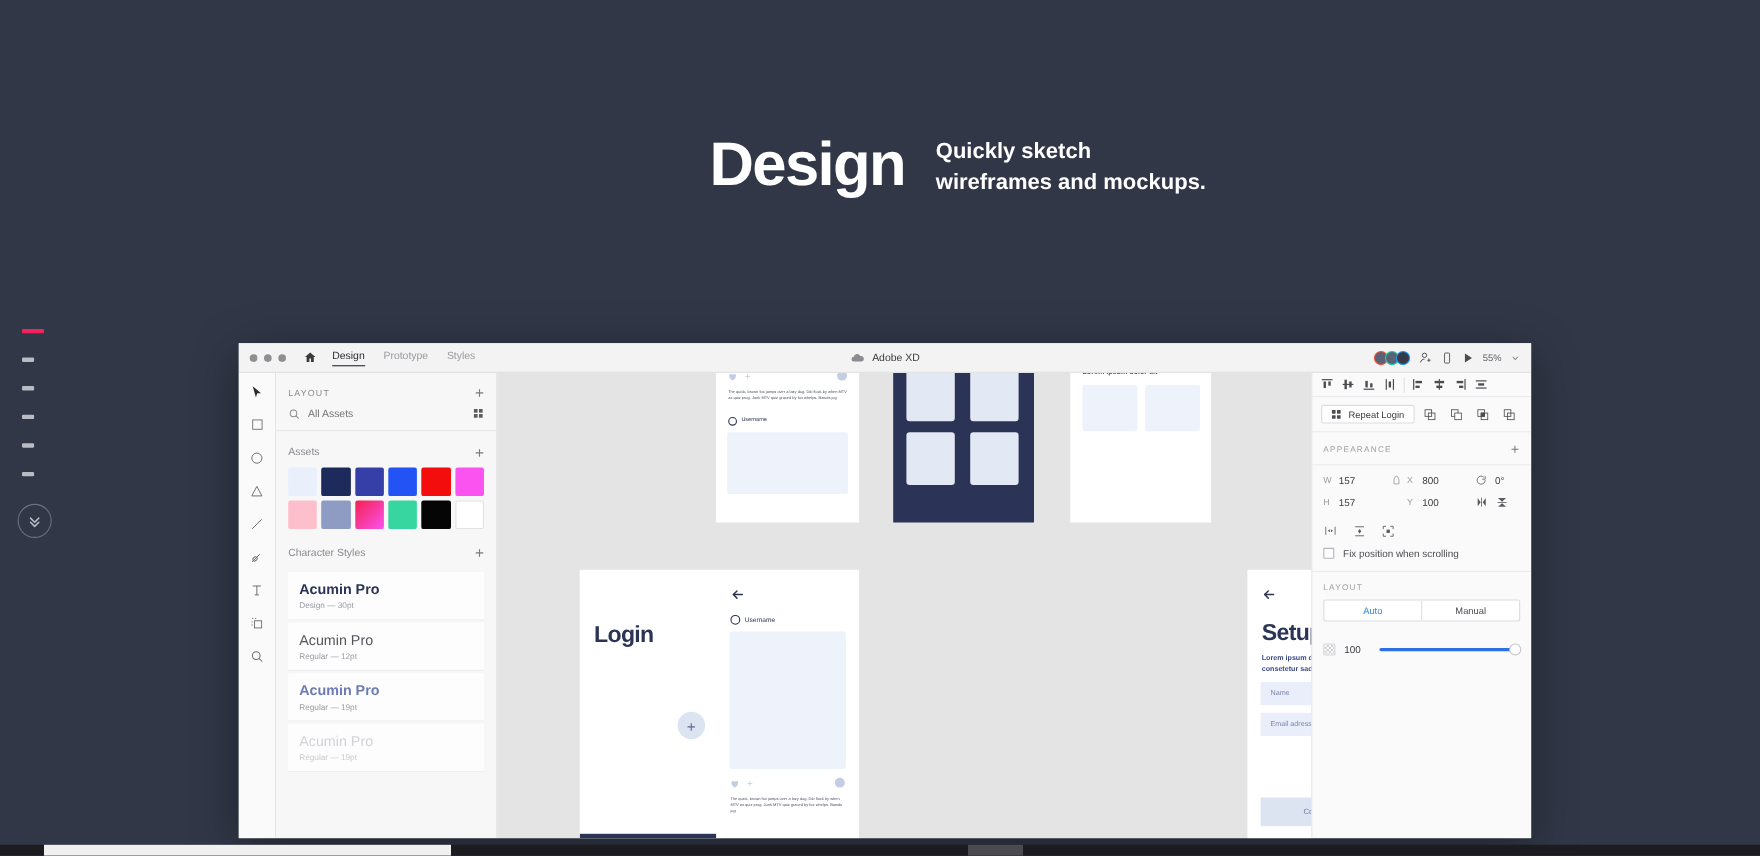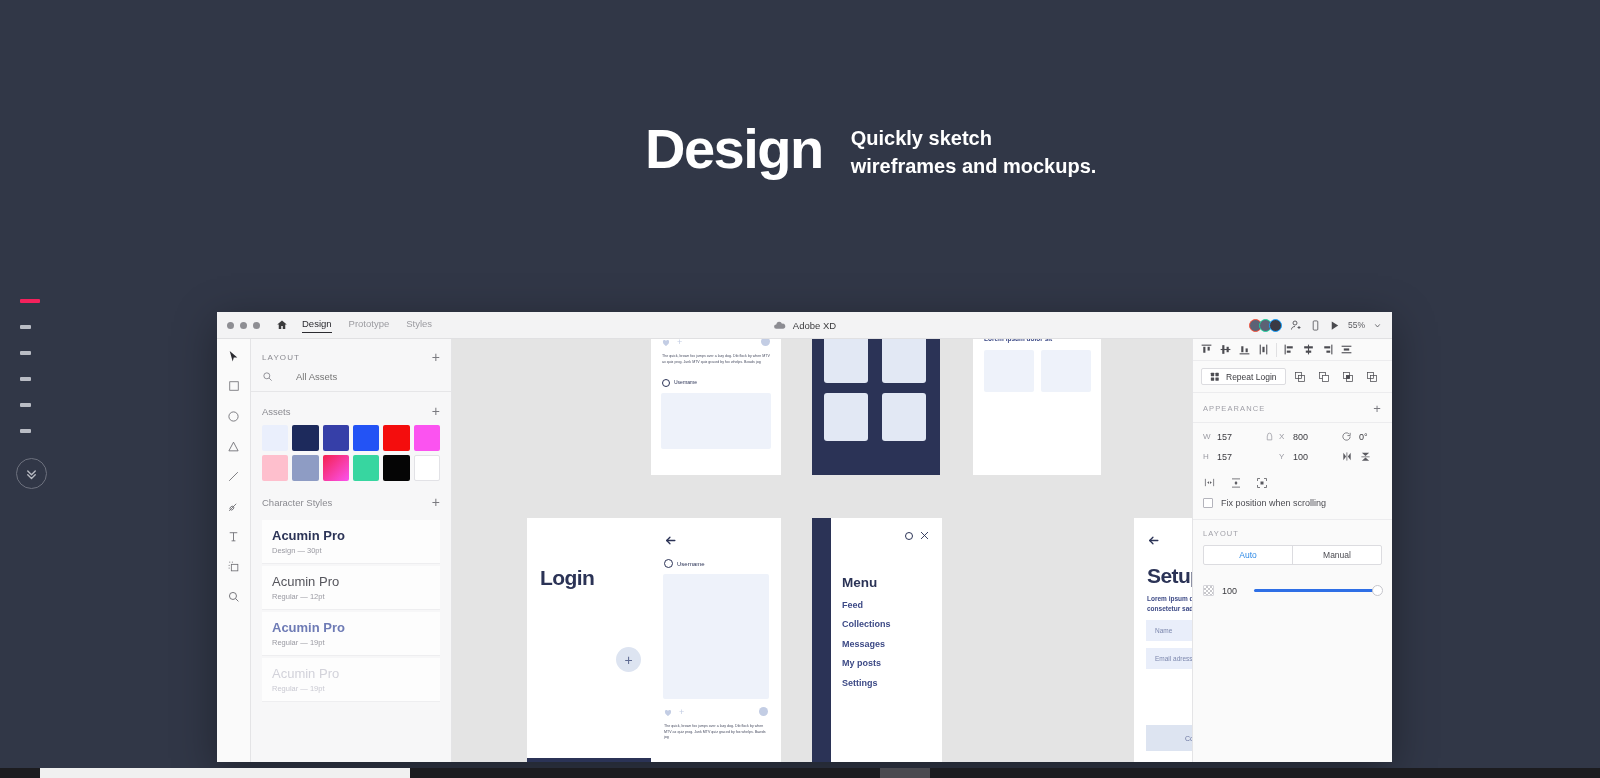--- a/index.html
+++ b/index.html
@@ -79,21 +79,21 @@
   }
   .tool { width: 18px; height: 18px; display: flex; align-items: center; justify-content: center; color: #6b6b70; }
   .tool.active { color: #2b2b30; }
 
   
   .assets { width: 201px; background: #f7f7f8; border-right: 1px solid #e4e4e6; overflow: hidden; }
   .as-head { display: flex; align-items: center; padding: 11px 11px 7px 11px; }
   .as-head-t { font-size: 8px; letter-spacing: 1.1px; color: #8a8a90; flex: 1; }
   .plus { font-size: 14px; color: #7a7a80; line-height: 1; cursor: default; }
   .as-search {
-    display: flex; align-items: flex-start; gap: 23px; padding: 0 11px 9px 11px;
+    display: flex; align-items: flex-start; gap: 7px; padding: 0 11px 9px 11px;
     border-bottom: 1px solid #e6e6e8;
   }
   .as-search input {
     border: 0; background: transparent; font-size: 9.5px; color: #6f6f76;
     font-family: "Liberation Sans", sans-serif; flex: 1; outline: none;
   }
   .sec-head { display: flex; align-items: center; padding: 12px 11px 7px 11px; }
   .sec-head-t { flex: 1; font-size: 9.5px; color: #8a8a90; }
   .swatches { padding: 0 11px; display: grid; grid-template-columns: repeat(6, 1fr); gap: 4px; }
   .sw { height: 26px; border-radius: 2px; }
@@ -454,36 +454,20 @@
             <svg width="8" height="8" viewBox="0 0 24 24" fill="currentColor">
                 <path d="M12 21s-9-5.7-9-11.4A4.6 4.6 0 0 1 12 6a4.6 4.6 0 0 1 9 3.6C21 15.3 12 21 12 21z"></path>
               </svg>
             </span>
           <span style="color:#c3cde4;font-size:9px;line-height:1;">+</span>
         </div>
         <span style="position:absolute;right:13px;top:189px;width:9px;height:9px;border-radius:50%;background:#c3cde4;"></span>
         <div class="tiny" style="position:absolute;left:13px;top:206px;width:104px;">The quick, brown fox jumps over a lazy dog. Dib flock by when MTV ax quiz prog. Junk MTV quiz graced by fox whelps. Bawds jog</div>
       </div>
 
-      <div class="ab" style="left:360px; top:179px; width:130px; height:250px;">
-        <div style="position:absolute;left:0;top:0;width:19px;height:250px;background:#2b3356;"></div>
-        <span style="position:absolute;left:93px;top:14px;width:8px;height:8px;border-radius:50%;border:1.2px solid #2b3356;display:block;"></span>
-        <span style="position:absolute;right:12px;top:12px;display:flex;color:#2b3356;">
-          <svg width="11" height="11" viewBox="0 0 24 24" fill="none" stroke="currentColor" stroke-width="2" stroke-linecap="round">
-              <line x1="5" y1="5" x2="19" y2="19"></line>
-              <line x1="19" y1="5" x2="5" y2="19"></line>
-            </svg>
-          </span>
-        <div style="position:absolute;left:30px;top:57px;font-size:13.5px;font-weight:bold;color:#2b3356;">Menu</div>
-        <div style="position:absolute;left:30px;top:82px;font-size:9px;font-weight:bold;color:#3d4a86;">Feed</div>
-        <div style="position:absolute;left:30px;top:101px;font-size:9px;font-weight:bold;color:#3d4a86;">Collections</div>
-        <div style="position:absolute;left:30px;top:121px;font-size:9px;font-weight:bold;color:#3d4a86;">Messages</div>
-        <div style="position:absolute;left:30px;top:140px;font-size:9px;font-weight:bold;color:#3d4a86;">My posts</div>
-        <div style="position:absolute;left:30px;top:160px;font-size:9px;font-weight:bold;color:#3d4a86;">Settings</div>
-      </div>
 
       <div class="ab" style="left:682px; top:179px; width:130px; height:250px;">
         <span style="position:absolute;left:13px;top:16px;display:flex;color:#2b3356;">
           <svg width="13" height="13" viewBox="0 0 24 24" fill="none" stroke="currentColor" stroke-width="2.4" stroke-linecap="round" stroke-linejoin="round">
               <line x1="20" y1="12" x2="5" y2="12"></line>
               <polyline points="11,6 5,12 11,18"></polyline>
             </svg>
           </span>
         <div style="position:absolute;left:13px;top:46px;font-size:21px;font-weight:bold;color:#2b3356;letter-spacing:-.6px;white-space:nowrap;">Setup</div>
         <div style="position:absolute;left:13px;top:76px;width:104px;font-size:6.5px;font-weight:bold;color:#3d4a86;line-height:9.5px;">Lorem ipsum dolor sit amet, consetetur sadipscing elitr</div>

